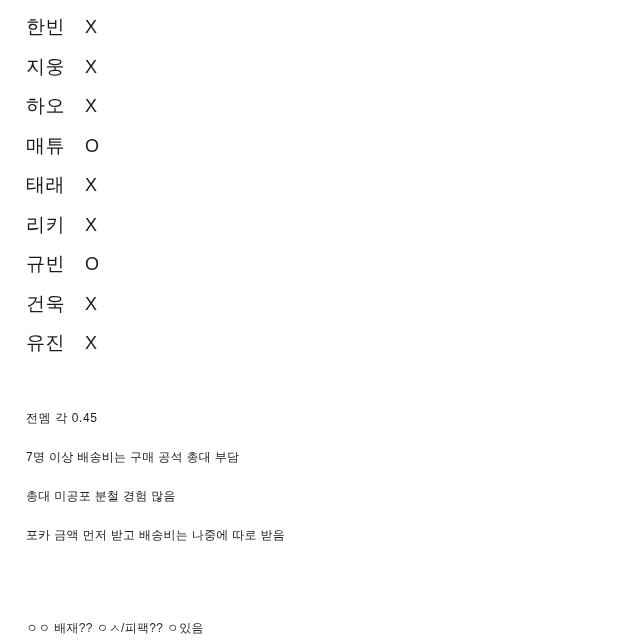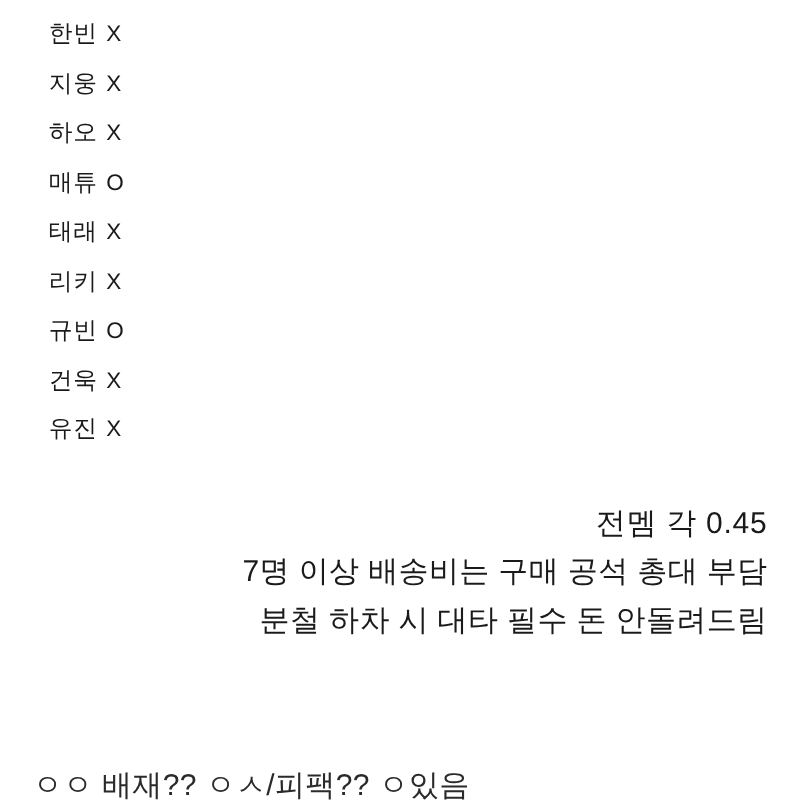--- a/index.html
+++ b/index.html
@@ -13,21 +13,20 @@
     font-family: "Liberation Sans", sans-serif;
     color: #1a1a1a;
     overflow: hidden;
   }
   .page {
     width: 640px;
     height: 640px;
     box-sizing: border-box;
     padding: 14px 26px 0 26px;
     position: relative;
-    text-align: right;
   }
   .member-list {
     margin: 0;
     padding: 0;
     list-style: none;
   }
   .member-row {
     display: flex;
     align-items: baseline;
     height: 39.5px;
@@ -39,21 +38,21 @@
     white-space: nowrap;
   }
   .member-mark {
     margin-left: 7px;
     font-size: 18px;
   }
   .notes {
     margin-top: 29px;
   }
   .note-line {
-    font-size: 24px;
+    font-size: 12px;
     line-height: 39px;
     letter-spacing: 0.3px;
     white-space: nowrap;
   }
   .note-line.first {
     letter-spacing: 0.6px;
   }
   .note-line.clipped {
     position: absolute;
     left: 26px;
@@ -101,18 +100,19 @@
     </li>
     <li class="member-row">
       <span class="member-name">유진</span>
       <span class="member-mark">X</span>
     </li>
   </ul>
 
   <div class="notes">
     <div class="note-line first">전멤 각 0.45</div>
     <div class="note-line">7명 이상 배송비는 구매 공석 총대 부담</div>
-    <div class="note-line">분철 하차 시 대타 필수 돈 안돌려드림</div>
+    <div class="note-line">총대 미공포 분철 경험 많음</div>
+    <div class="note-line">포카 금액 먼저 받고 배송비는 나중에 따로 받음</div>
   </div>
 
   <div class="note-line clipped">ㅇㅇ 배재?? ㅇㅅ/피팩?? ㅇ있음</div>
 
 </div>
 
 </body></html>

